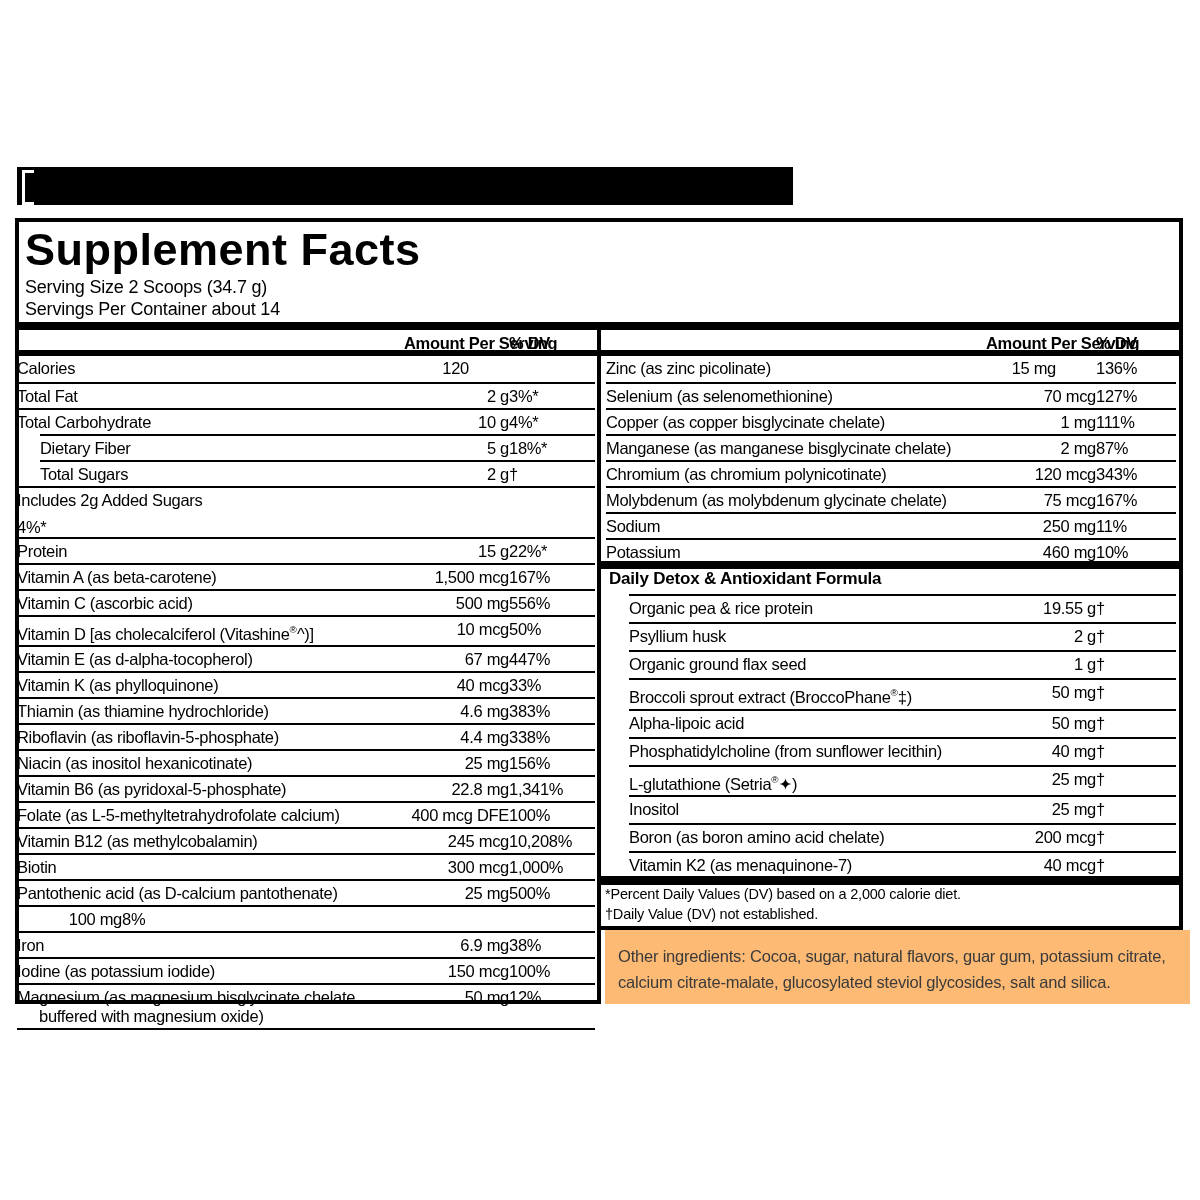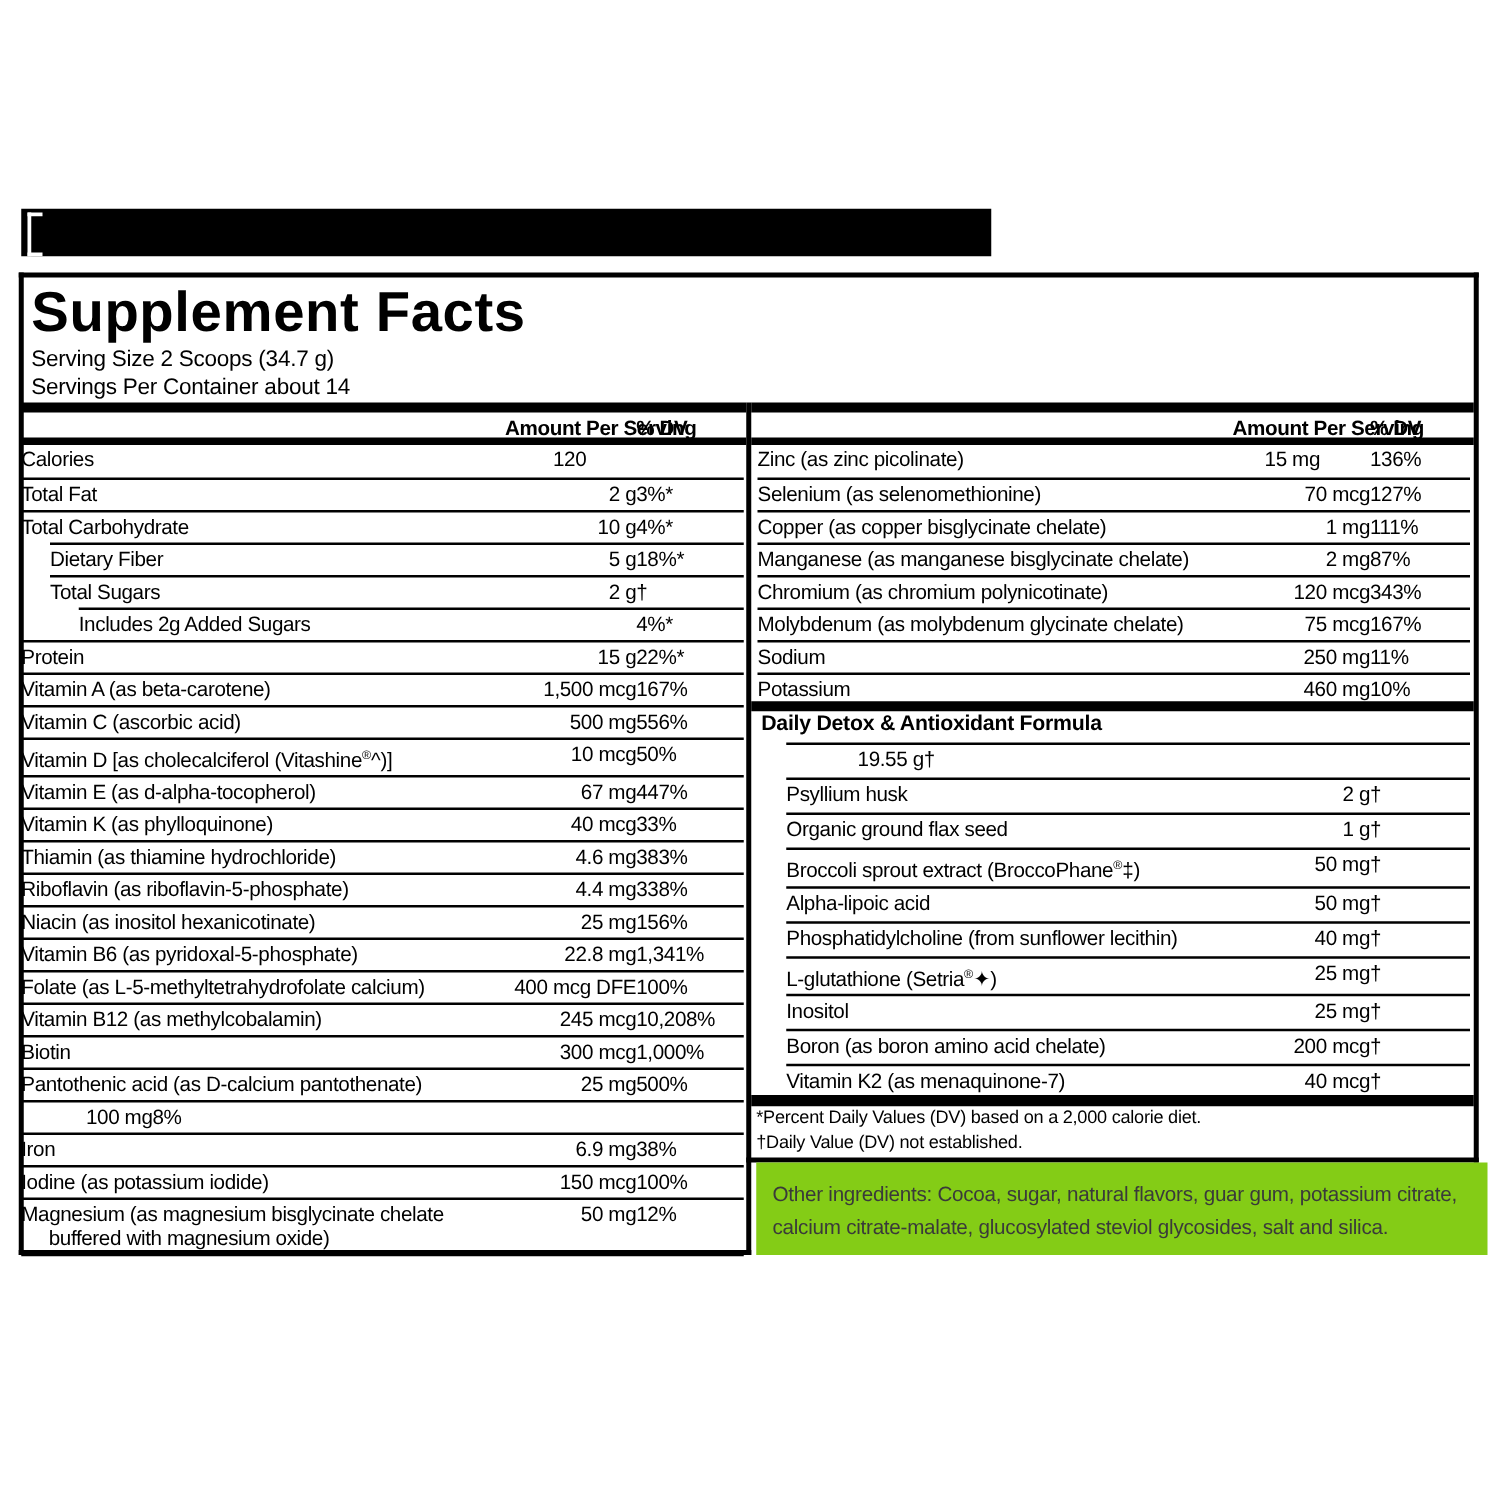--- a/index.html
+++ b/index.html
@@ -33,21 +33,21 @@
   .hrow .camt,.hrow .cdv{white-space:nowrap;}
   .lheader{left:17px;top:331px;width:578px;}
   .rheader{left:606px;top:331px;width:570px;}
   
   .rows{left:17px;top:356px;width:578px;}
   .rows-right{left:606px;top:356px;width:570px;}
   .rows-detox{left:606px;top:594px;width:570px;}
   .trow{display:flex;align-items:flex-start;border-top:2px solid #000;min-height:25.5px;box-sizing:border-box;}
   .trow.first{border-top:none;gap:40px;}
   .trow.indent1{margin-left:23px;}
-  .trow.indent2{margin-left:46px;}
+  .trow.indent2{flex-direction:column;}
   .cname{flex:1;font-size:16.5px;letter-spacing:-.3px;line-height:19px;padding:3px 0 2px 22px;text-indent:-22px;}
   .camt{width:105px;text-align:right;font-size:16.5px;letter-spacing:-.3px;line-height:19px;padding-top:3px;white-space:nowrap;}
   .cdv{width:86px;text-align:left;padding-right:22px;font-size:16.5px;letter-spacing:-.3px;line-height:19px;padding-top:3px;white-space:nowrap;box-sizing:border-box;}
   .right-cols .camt{width:110px;}
   .right-cols .cdv{width:80px;padding-right:12px;}
   .rows-detox .trow{min-height:28px;}
   .lrows-wrap{border-bottom:2px solid #000;}
   sup{font-size:60%;vertical-align:super;letter-spacing:0;}
   .detox-header{left:609px;top:569px;font-size:17px;font-weight:bold;letter-spacing:-.2px;}
   .footnotes{left:605px;top:884px;font-size:14.5px;letter-spacing:-.2px;line-height:20px;}
@@ -248,20 +248,21 @@
     <div class="trow">
       <span class="cname">Potassium</span>
       <span class="camt">460 mg</span>
       <span class="cdv">10%</span>
     </div>
   </div>
 <div class="abs blk bar-rmid"></div>
 <div class="abs detox-header">Daily Detox &amp; Antioxidant Formula</div>
 <div id="detox-rows" class="abs rows-detox right-cols">
     <div class="trow indent1">
+      <span class="cname">Organic pea &amp; rice protein</span>
       <span class="camt">19.55 g</span>
       <span class="cdv">†</span>
     </div>
     <div class="trow indent1">
       <span class="cname">Psyllium husk</span>
       <span class="camt">2 g</span>
       <span class="cdv">†</span>
     </div>
     <div class="trow indent1">
       <span class="cname">Organic ground flax seed</span>
@@ -303,15 +304,15 @@
       <span class="camt">40 mcg</span>
       <span class="cdv">†</span>
     </div>
   </div>
 <div class="abs blk bar-rend"></div>
 <div class="abs footnotes">
   <div>*Percent Daily Values (DV) based on a 2,000 calorie diet.</div>
   <div>†Daily Value (DV) not established.</div>
 </div>
 
-<div class="abs other-box" style="background: #84cc16;">
+<div class="abs other-box" style="background: #fdba74;">
   <div class="other-text" style="color: rgb(58, 58, 58);">Other ingredients: Cocoa, sugar, natural flavors, guar gum, potassium citrate, calcium citrate-malate, glucosylated steviol glycosides, salt and silica.</div>
 </div>
 
 </body></html>

